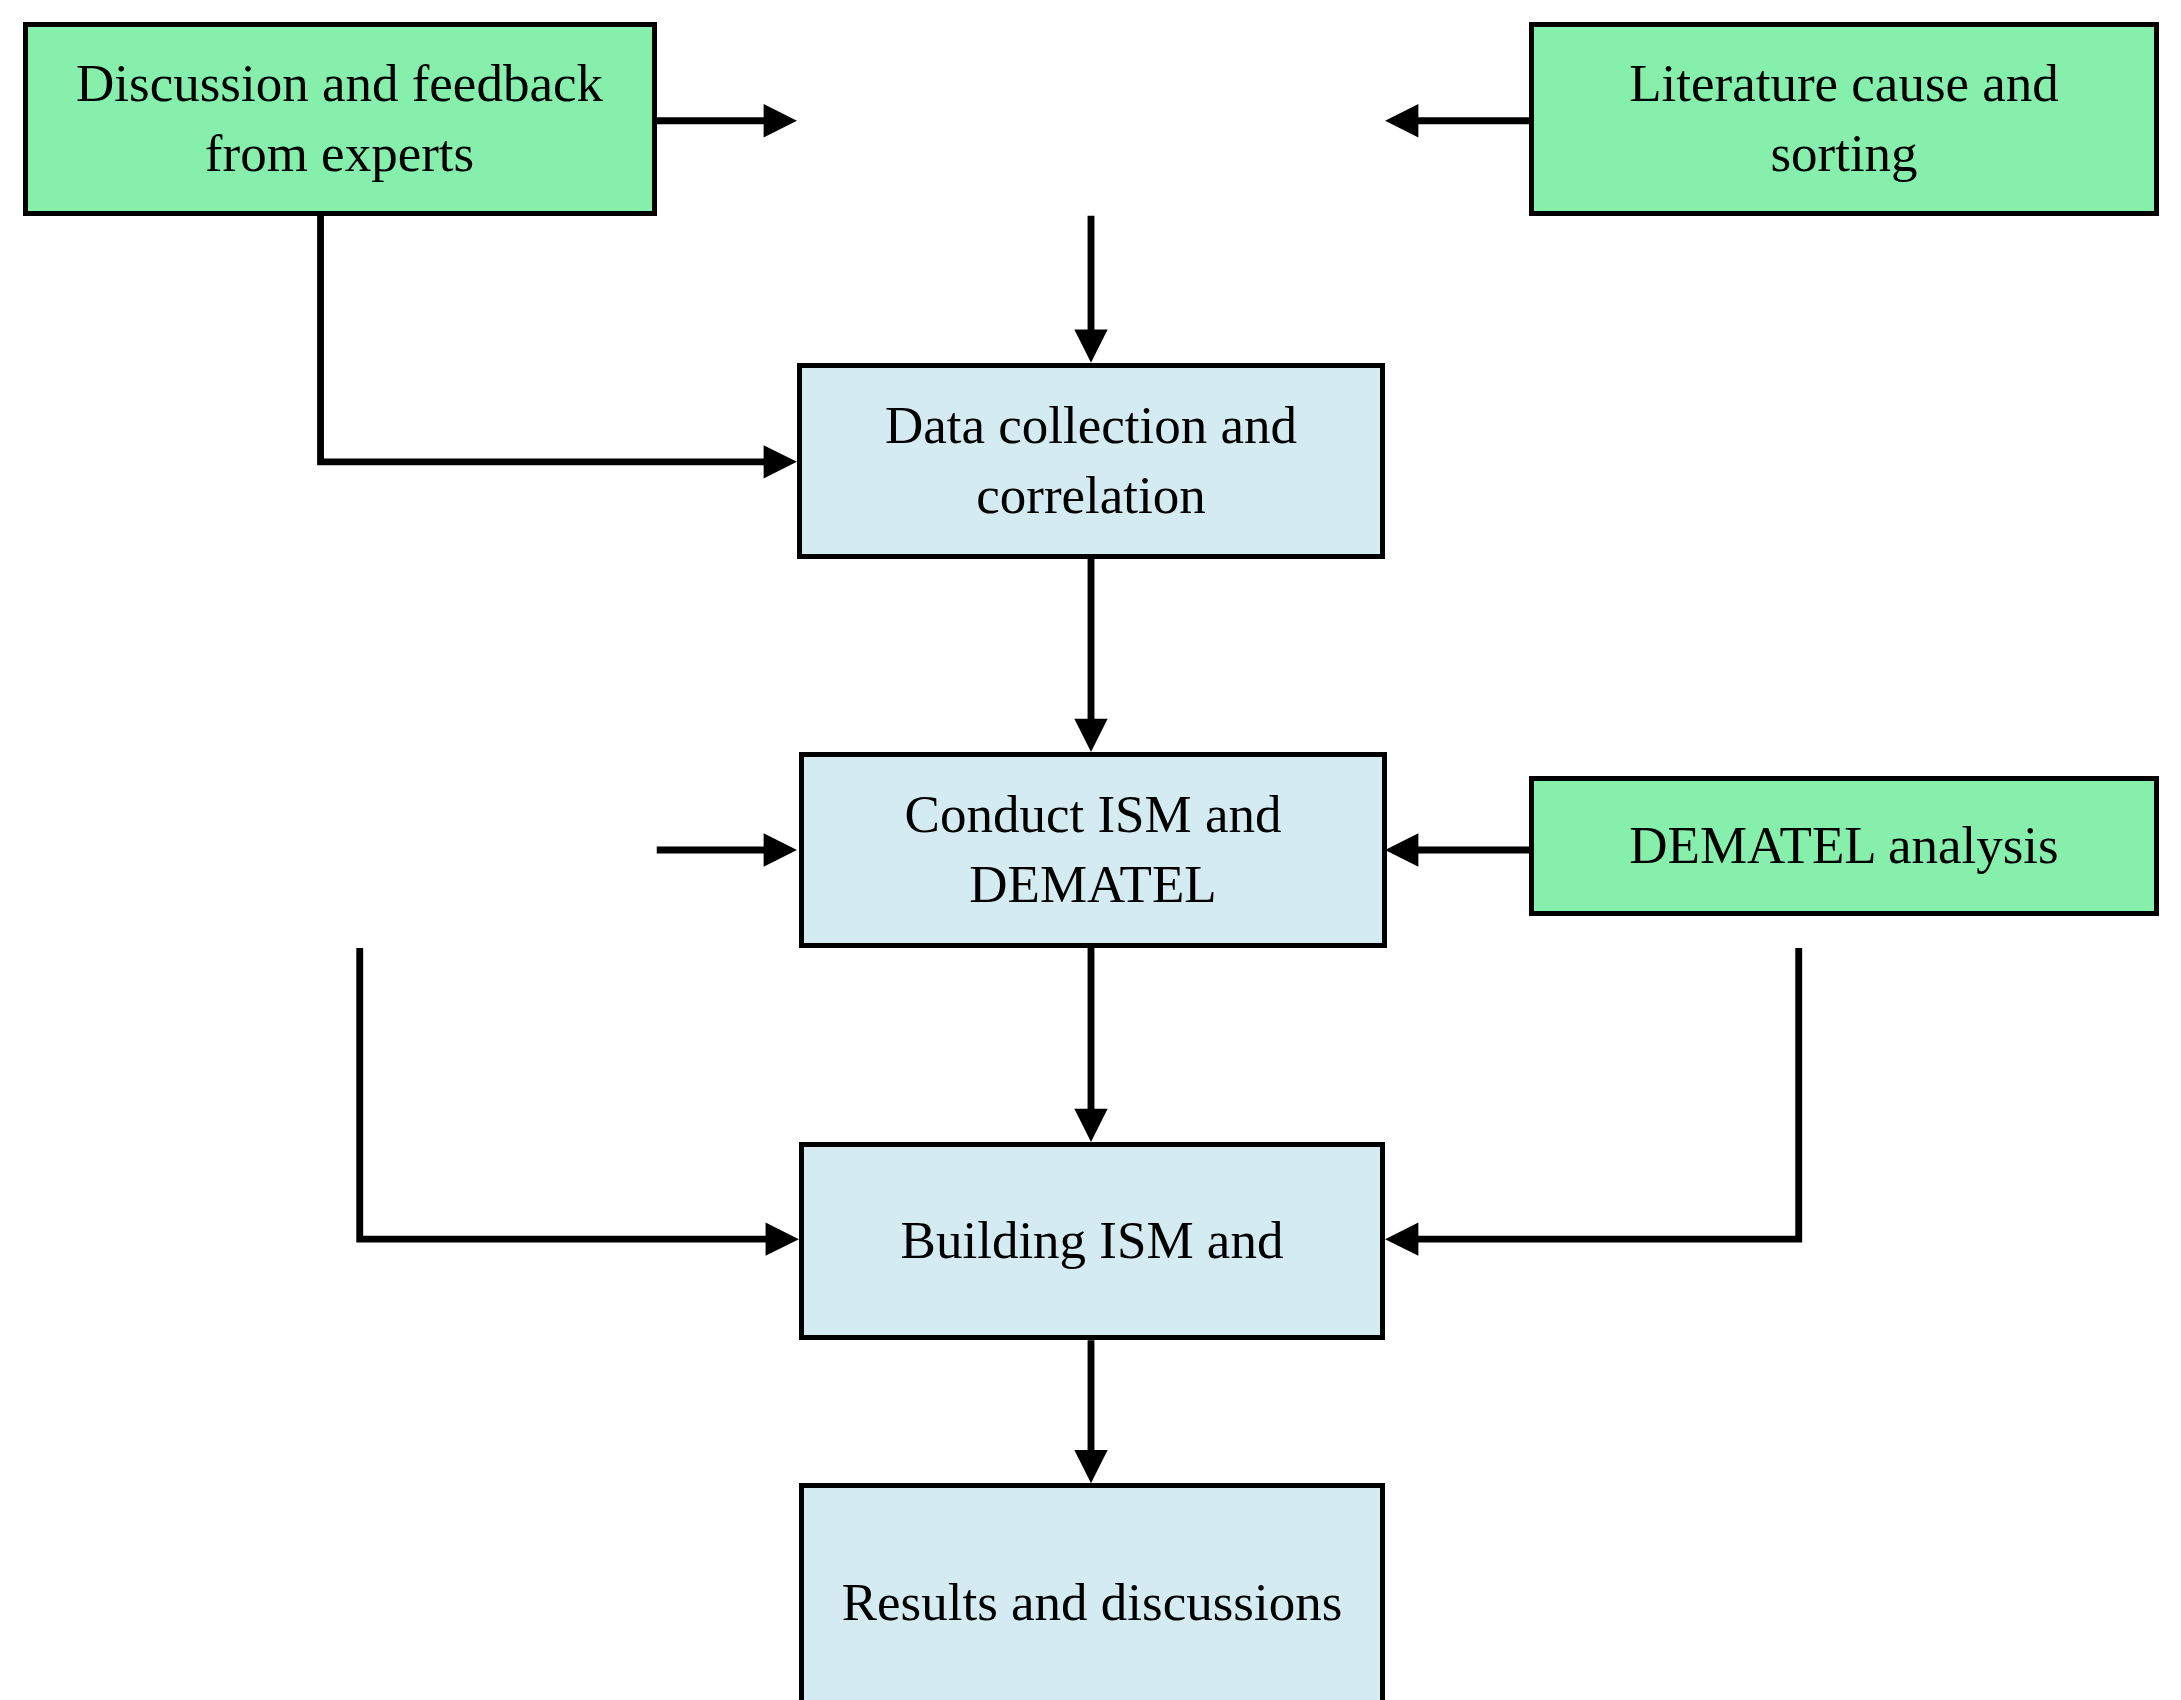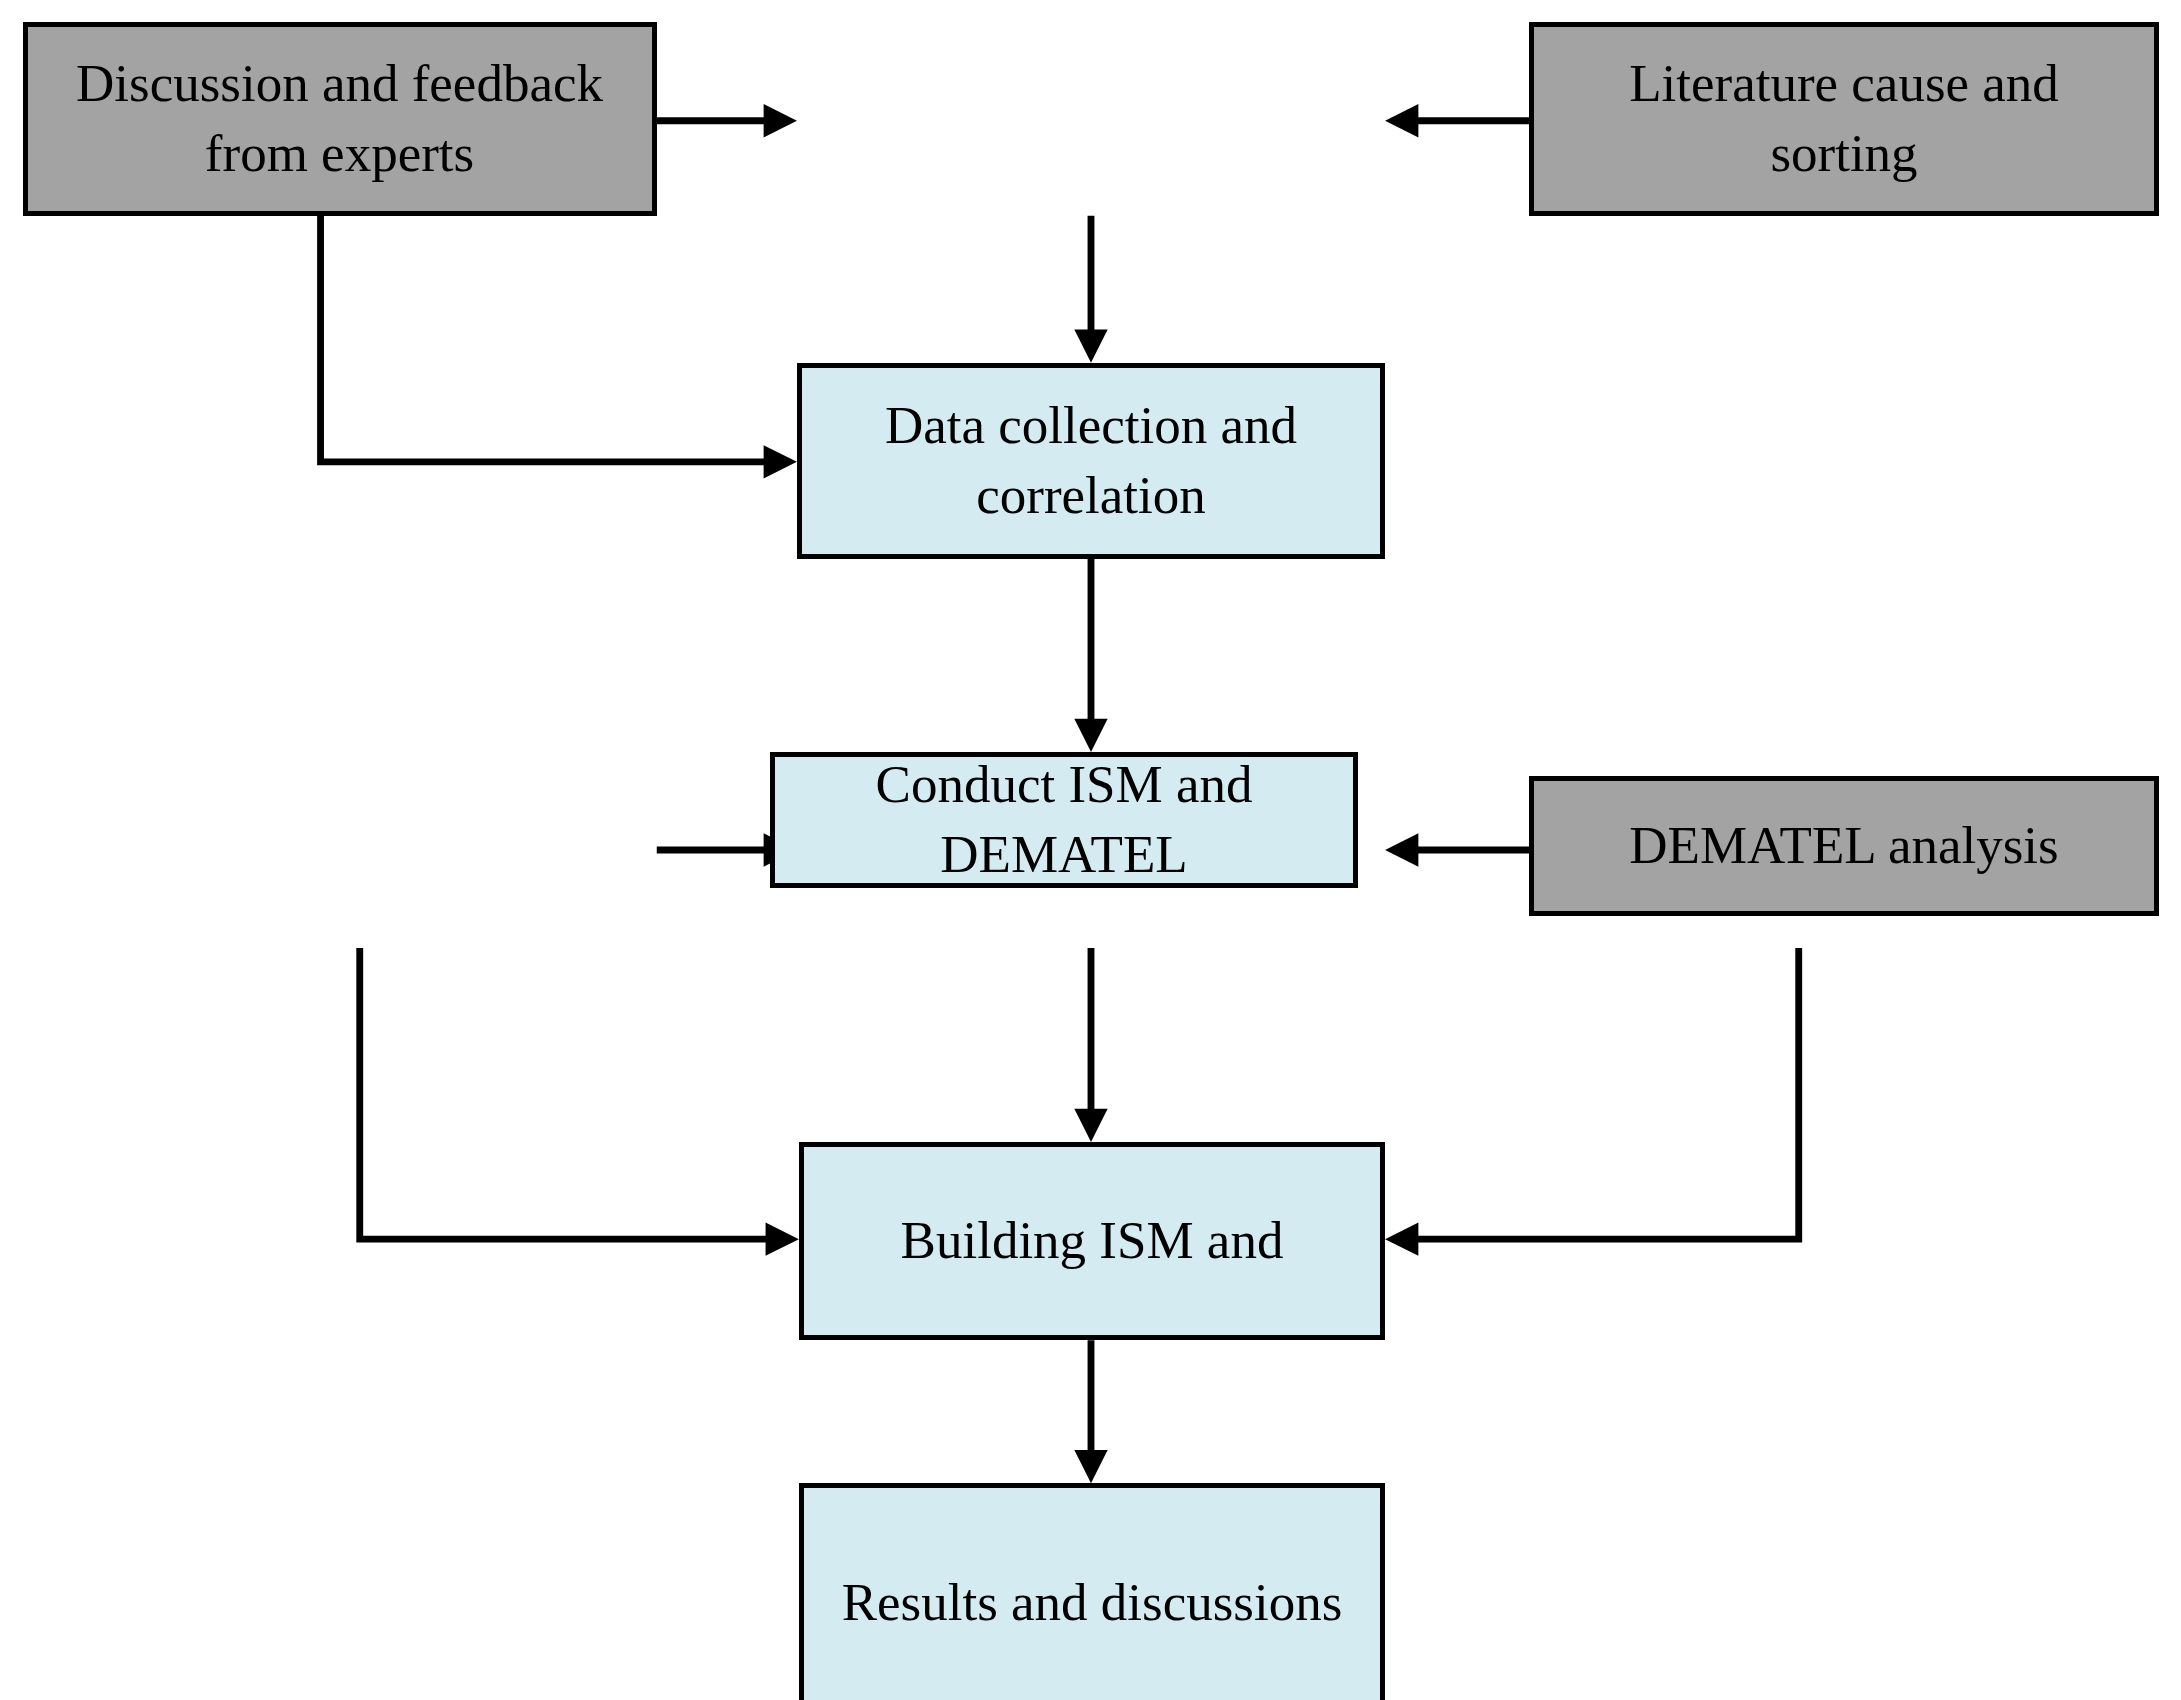--- a/index.html
+++ b/index.html
@@ -27,21 +27,21 @@
     font-size: 53px;
     line-height: 1.32;
     padding: 5.9px 13.7px;
     z-index: 3;
   }
   .node .label {
     display: block;
     width: 100%;
   }
   .node.blue  { background: #d4ecf1; }
-  .node.pink  { background: #a3a3a3; }
+  .node.pink  { background: #86efac; }
 
   svg.edges {
     position: absolute;
     left: 0;
     top: 0;
     width: 2182px;
     height: 1701px;
     z-index: 1;
     pointer-events: none;
   }
@@ -123,21 +123,21 @@
 
   <div class="node pink" style="left:1529px; top:21.6px; width:630px; height:194px;">
     <span class="label"><span>Literature cause and</span><br><span>sorting</span></span>
   </div>
 
   <div class="node blue" style="left:797px; top:363px; width:588px; height:196px;">
     <span class="label"><span>Data collection and</span><br><span>correlation</span></span>
   </div>
 
 
-  <div class="node blue" style="left:770px; top:752px; width:588px; height:136px;">
+  <div class="node blue" style="left:799px; top:752px; width:588px; height:196px;">
     <span class="label"><span>Conduct ISM and</span><br><span>DEMATEL</span></span>
   </div>
 
   <div class="node pink" style="left:1529px; top:752px; width:630px; height:140px;margin-top:24px;">
     <span class="label">DEMATEL analysis</span>
   </div>
 
   <div class="node blue" style="left:799px; top:1142px; width:586px; height:198px;">
     <span class="label"><span>Building ISM and</span><br></span>
   </div>

